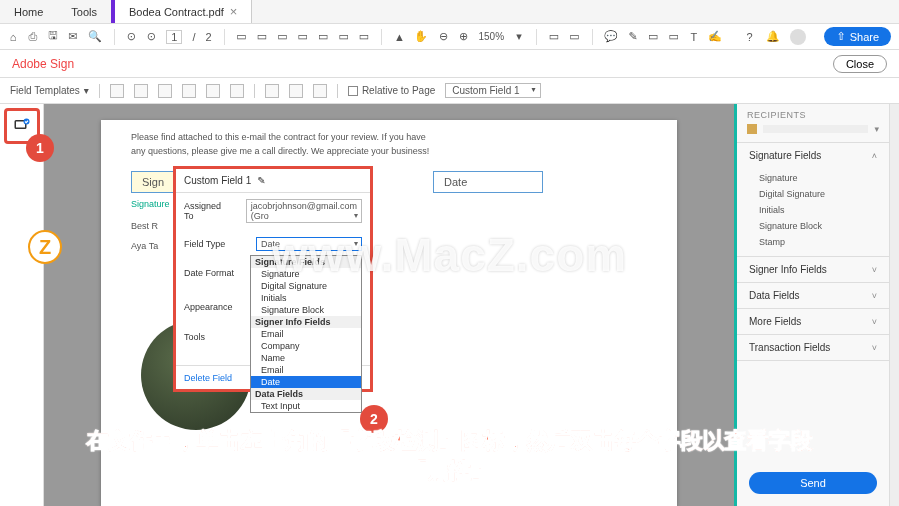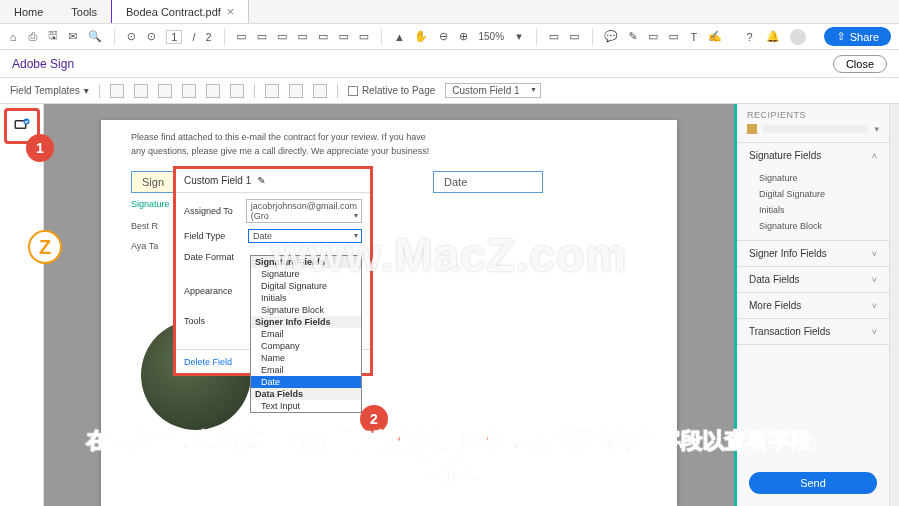--- a/index.html
+++ b/index.html
@@ -1,36 +1,36 @@
 <!DOCTYPE html>
 <html><head>
 <meta charset="utf-8">
 <style>
 * { margin: 0; padding: 0; box-sizing: border-box; font-family: -apple-system, "Segoe UI", Arial, sans-serif; }
 body { width: 899px; height: 506px; overflow: hidden; background: #fff; position: relative; }
 
 
 .tabs { height: 24px; background: #f5f5f5; display: flex; align-items: center; font-size: 11px; border-bottom: 1px solid #ddd; }
 .tab { padding: 0 14px; height: 100%; display: flex; align-items: center; color: #333; cursor: pointer; }
-.tab.doc { border-left: 1px solid #6d28d9; border-right: 1px solid #ccc; background: #fff; gap: 6px; }
+.tab.doc { border-left: 4px solid #6d28d9; border-right: 1px solid #ccc; background: #fff; gap: 6px; }
 .tab-close { color: #888; font-size: 13px; }
 
 
 .iconbar { height: 26px; display: flex; align-items: center; padding: 0 8px; gap: 10px; border-bottom: 1px solid #ddd; font-size: 11px; color: #555; }
 .iconbar .sep { width: 1px; height: 16px; background: #ddd; margin: 0 2px; }
 .mini-icon { width: 14px; height: 14px; display: flex; align-items: center; justify-content: center; color: #555; cursor: pointer; }
 .zoom { font-size: 10px; }
 .spacer { flex: 1; }
 .share-btn { background: #1473e6; color: #fff; padding: 3px 12px; border-radius: 10px; font-size: 11px; display: flex; align-items: center; gap: 4px; cursor: pointer; }
 .help-icons { display: flex; gap: 10px; align-items: center; margin-right: 8px; }
 .avatar { width: 16px; height: 16px; border-radius: 50%; background: #ddd; }
 
 
 .sign-header { height: 28px; display: flex; align-items: center; padding: 0 12px; justify-content: space-between; border-bottom: 1px solid #ddd; }
-.sign-title { font-size: 12px; color: #4c1d95; }
+.sign-title { font-size: 12px; color: #ef4444; }
 .close-btn { border: 1px solid #999; border-radius: 10px; padding: 2px 12px; font-size: 11px; cursor: pointer; }
 
 
 .fields-toolbar { height: 26px; display: flex; align-items: center; padding: 0 10px; gap: 10px; border-bottom: 1px solid #ddd; font-size: 10px; color: #555; }
 .ft-dropdown { display: flex; align-items: center; gap: 4px; cursor: pointer; }
 .ft-icon { width: 14px; height: 14px; border: 1px solid #bbb; background: #f8f8f8; }
 .relative-check { display: flex; align-items: center; gap: 4px; }
 .custom-field-dd { border: 1px solid #bbb; padding: 1px 20px 1px 6px; font-size: 10px; position: relative; }
 .custom-field-dd::after { content: "▾"; position: absolute; right: 4px; font-size: 8px; }
 
@@ -48,21 +48,21 @@
 .field-box { border: 1px solid #5b9bd5; background: #fffbdc; padding: 4px 10px; font-size: 11px; }
 .field-box.date { background: #fff; border: 1px solid #5b9bd5; width: 110px; }
 .label-row { display: flex; gap: 145px; font-size: 9px; color: #0a8; margin-bottom: 12px; }
 .best-regards { font-size: 9px; color: #555; margin-top: 10px; }
 .circle-img { position: absolute; left: 40px; top: 200px; width: 110px; height: 110px; border-radius: 50%; background: radial-gradient(circle at 40% 35%, #5a6b4a, #2a3525); }
 
 
 .popup { position: absolute; top: 46px; left: 72px; width: 200px; background: #fff; border: 3px solid #e34b3d; z-index: 20; font-size: 10px; }
 .popup-header { padding: 6px 8px; border-bottom: 1px solid #ddd; display: flex; align-items: center; gap: 6px; color: #333; }
 .popup-body { padding: 6px 8px; }
-.popup-row { display: flex; align-items: center; margin-bottom: 6px; gap: 6px; }
+.popup-row { display: flex; align-items: center; margin-bottom: 14px; gap: 14px; }
 .popup-label { width: 58px; color: #333; font-size: 9px; }
 .popup-input { flex: 1; border: 1px solid #bbb; padding: 1px 4px; font-size: 9px; position: relative; }
 .popup-input::after { content: "▾"; position: absolute; right: 3px; font-size: 8px; color: #666; }
 .dropdown-list { position: absolute; top: 86px; left: 74px; right: 8px; background: #fff; border: 1px solid #888; font-size: 9px; z-index: 25; }
 .dd-group { font-weight: bold; padding: 1px 4px; background: #f0f0f0; color: #333; }
 .dd-item { padding: 1px 10px; color: #333; }
 .dd-item.sel { background: #1a73e8; color: #fff; }
 .popup-section { padding: 3px 0; color: #333; font-size: 9px; }
 .popup-footer { padding: 6px 8px; border-top: 1px solid #ddd; }
 .delete-link { color: #1473e6; font-size: 9px; cursor: pointer; }
@@ -268,20 +268,21 @@
     <div class="rp-accordion">
       <div class="rp-acc-head">
         <span>Signature Fields</span>
         <span class="chev">˄</span>
       </div>
       <div class="rp-acc-items">
         <div class="rp-acc-item">Signature</div>
         <div class="rp-acc-item">Digital Signature</div>
         <div class="rp-acc-item">Initials</div>
         <div class="rp-acc-item">Signature Block</div>
+        <div class="rp-acc-item">Stamp</div>
       </div>
     </div>
     <div class="rp-accordion">
         <div class="rp-acc-head">
           <span>Signer Info Fields</span>
           <span class="chev">˅</span>
         </div>
       </div>
     <div class="rp-accordion">
         <div class="rp-acc-head">

